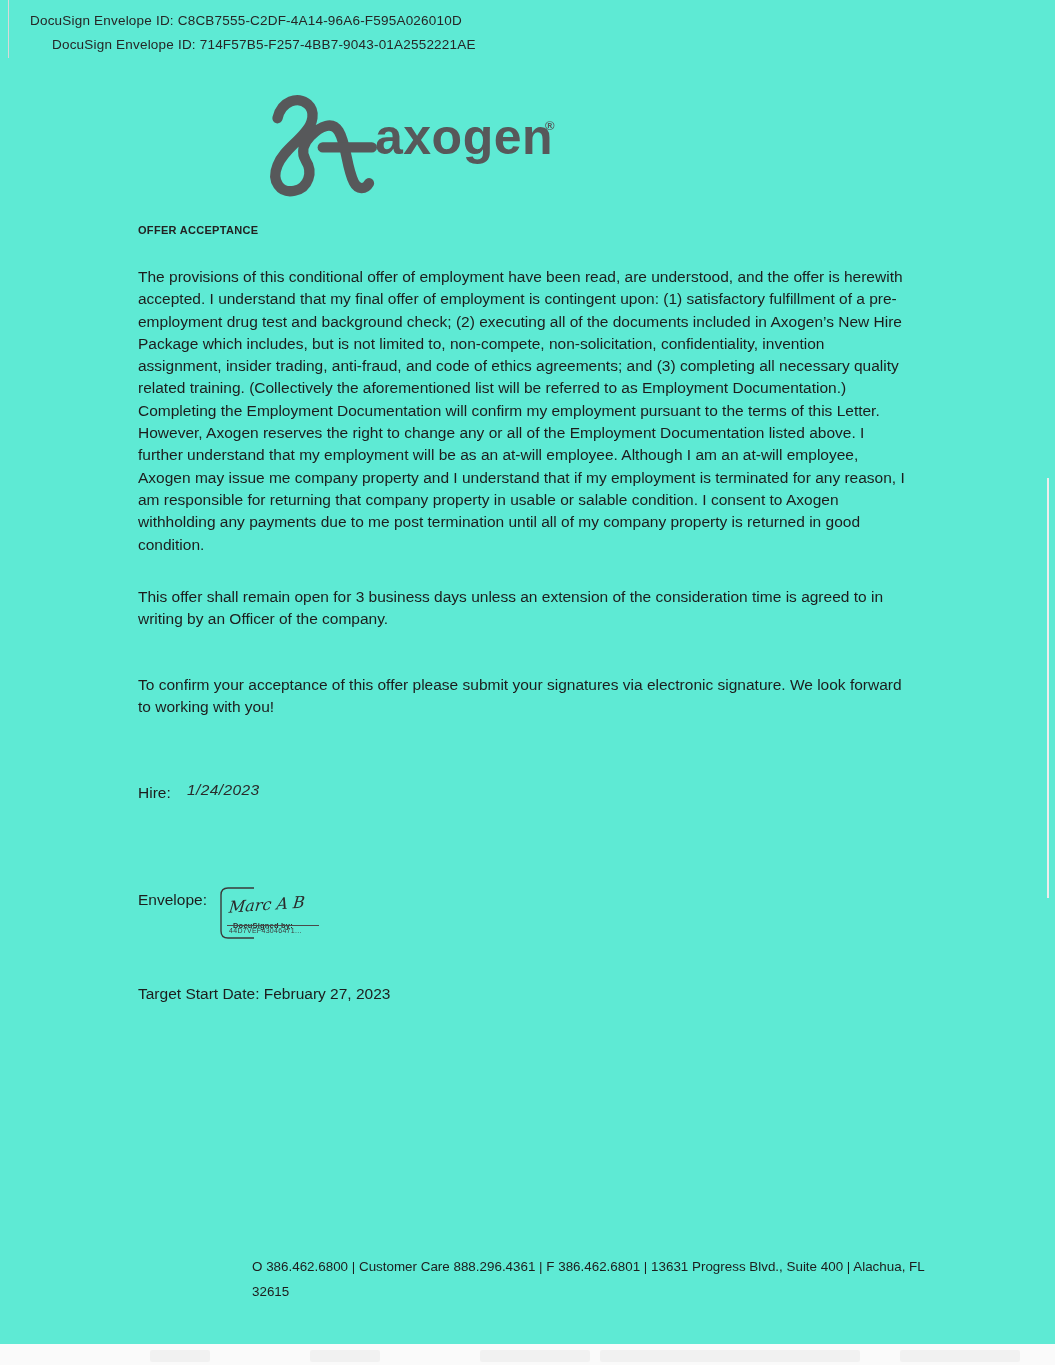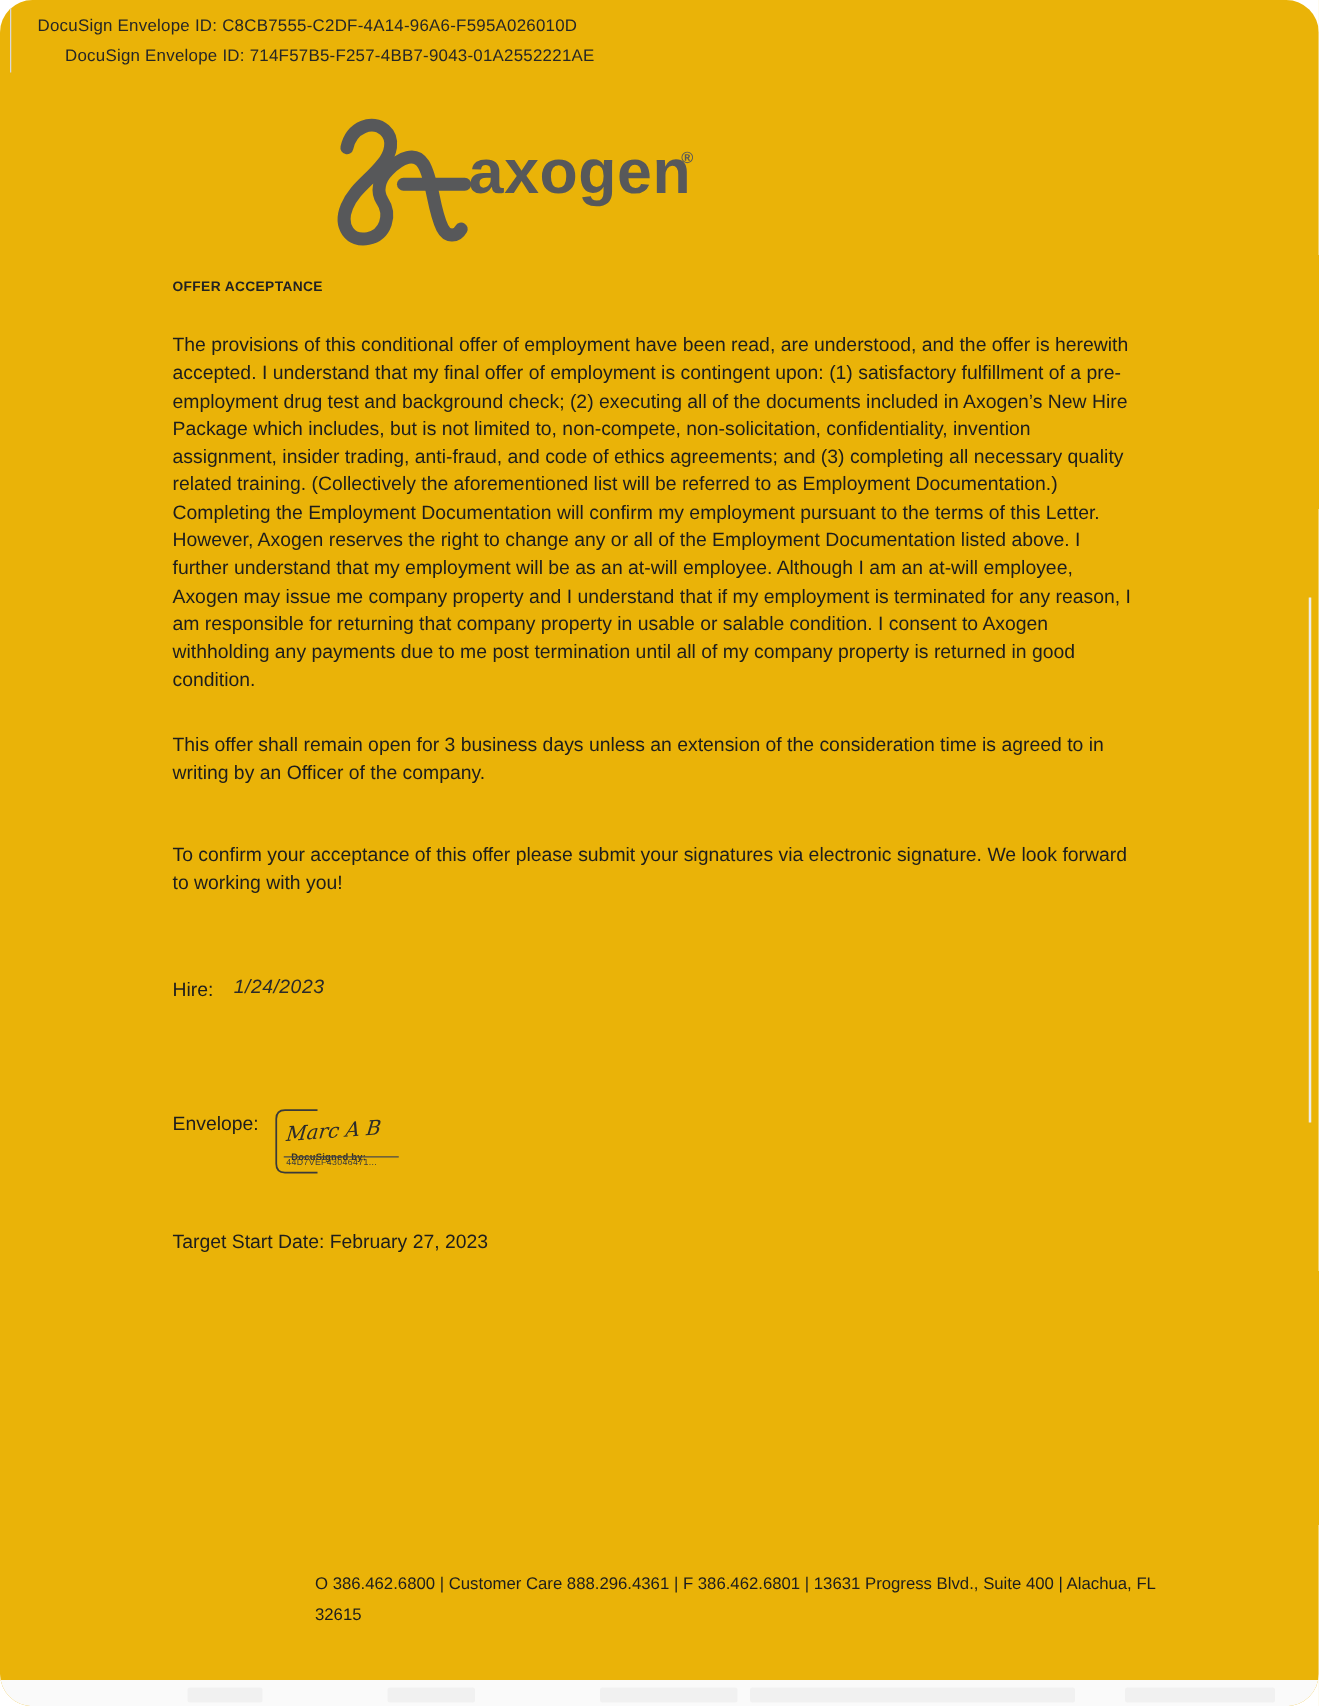--- a/index.html
+++ b/index.html
@@ -4,25 +4,24 @@
 <style>
   html, body {
     margin: 0;
     padding: 0;
     background: #ffffff;
   }
   .page {
     position: relative;
     width: 1055px;
     height: 1365px;
-    background: #eab308;
+    background: #5eead4;
     font-family: "Liberation Sans", sans-serif;
     color: #1f1f1f;
     overflow: hidden;
-    border-radius: 26px;
   }
   .abs { position: absolute; }
 
   
   .envelope-line {
     font-size: 13.5px;
     color: #262626;
     letter-spacing: 0.2px;
     white-space: nowrap;
   }

